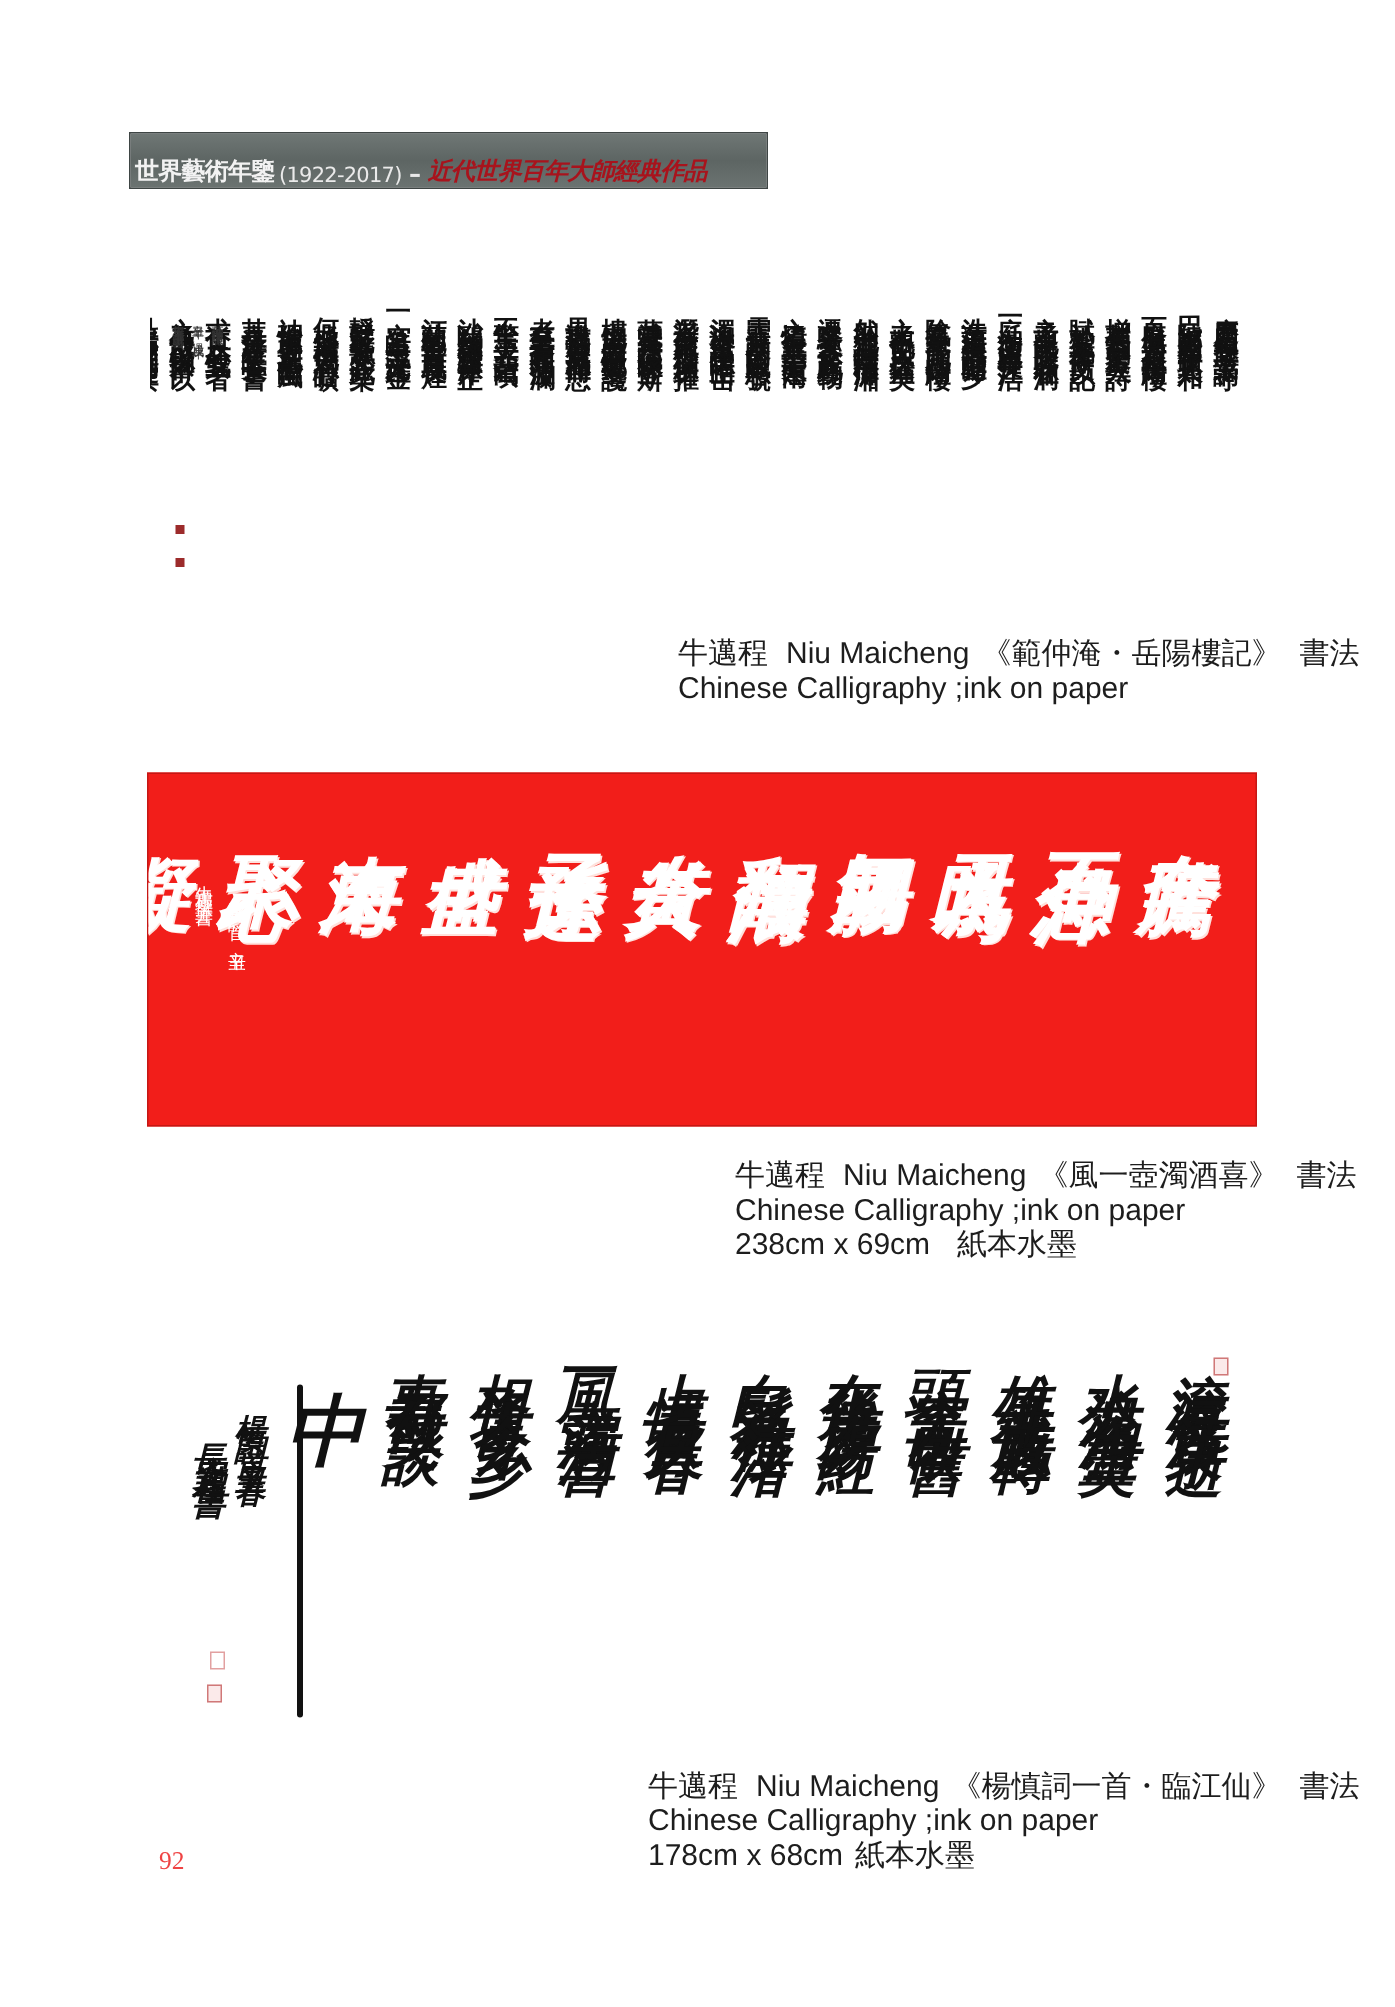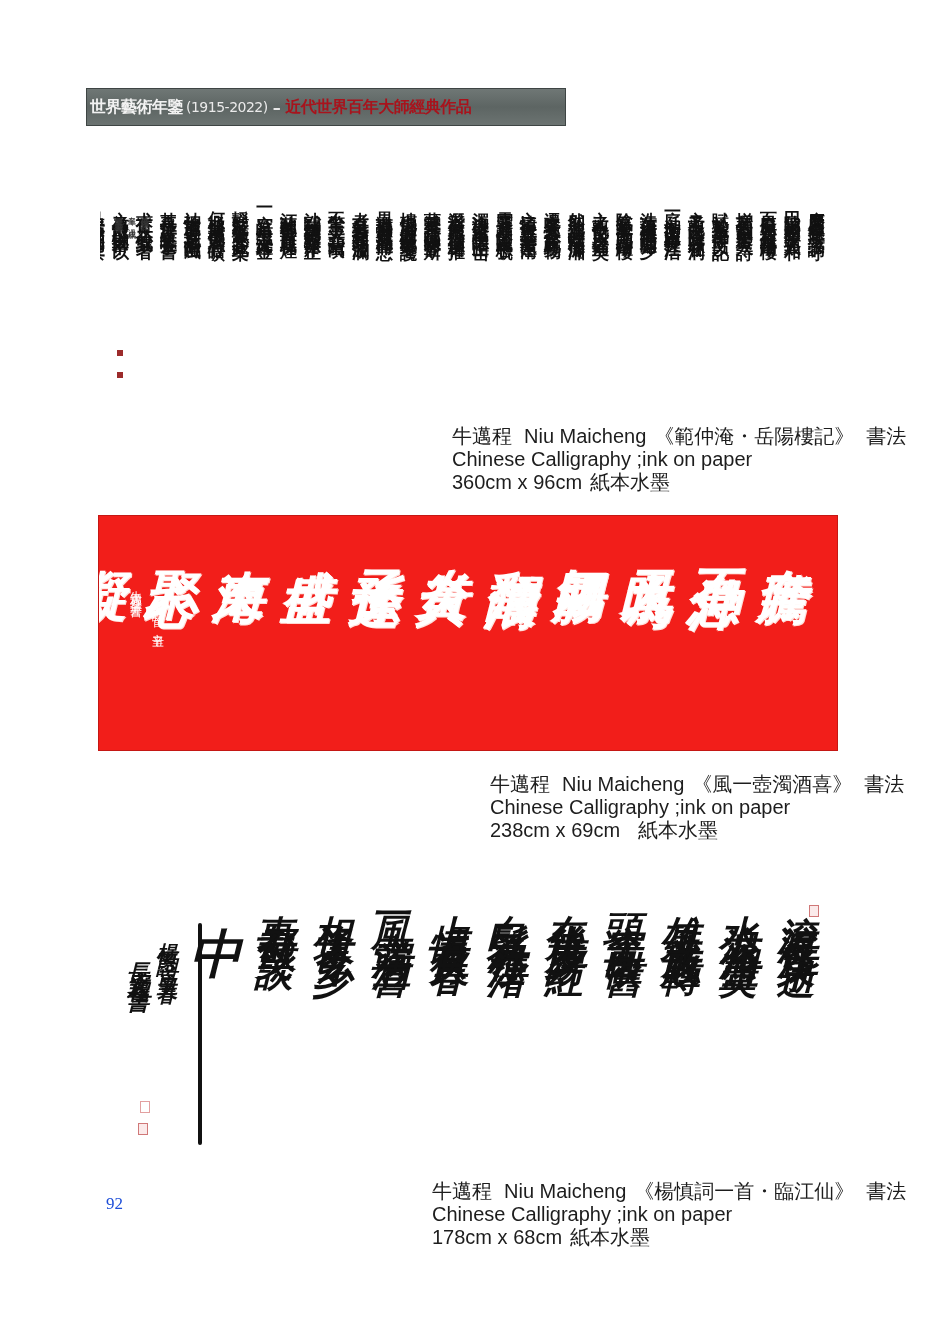--- a/index.html
+++ b/index.html
@@ -1,30 +1,30 @@
 <!DOCTYPE html>
 <html><head>
   <meta charset="utf-8">
   <style>
     html, body { margin: 0; padding: 0; }
     body {
       width: 930px; height: 1338px; background: #ffffff; position: relative; overflow: hidden;
       font-family: "DejaVu Sans", sans-serif; color: #1a1a1a;
     }
     .header-bar {
-      position: absolute; left: 86px; top: 88px; width: 480px; height: 38px;
+      position: absolute; left: 86px; top: 88px; width: 426px; height: 38px;
       background: linear-gradient(180deg, #6f7775 0%, #5d6563 50%, #6b7371 100%);
       border: 1px solid #3e4544; box-sizing: border-box;
-      display: flex; align-items: center; padding-left: 3px; white-space: nowrap;
+      display: flex; align-items: flex-end; padding-left: 3px; white-space: nowrap;
       font-family: "DejaVu Sans", sans-serif; font-size: 16px; font-weight: bold; letter-spacing: -0.5px;
     }
     .header-bar .title-main { color: #f2f2f2; }
     .header-bar .title-years { color: #eaeaea; font-weight: normal; font-size: 14px; margin-left: 3px; }
     .header-bar .title-dash { color: #e8e8e8; margin: 0 5px; }
-    .header-bar .title-sub { color: #a8131c; }
+    .header-bar .title-sub { color: #a8131c; font-style: italic; }
 
     .artwork { position: absolute; overflow: hidden; }
     .art1 { left: 100px; top: 190px; width: 735px; height: 212px; background: #ffffff; }
     .art2 { left: 98px; top: 515px; width: 740px; height: 236px; background: #f21e1a; border: 1px solid #c51714; box-sizing: border-box; }
     .art3 { left: 112px; top: 865px; width: 715px; height: 290px; background: #ffffff; }
 
     .grid-text {
       position: absolute; top: 8px; right: 6px; display: flex; flex-direction: row-reverse; gap: 0px;
     }
     .grid-col {
@@ -74,29 +74,29 @@
     }
     .caption .row1 { white-space: nowrap; }
     .caption .name-zh { margin-right: 12px; }
     .caption .name-en { margin-right: 8px; }
     .caption .title-zh { margin-right: 12px; }
     .cap1 { left: 452px; top: 425px; }
     .cap2 { left: 490px; top: 773px; }
     .cap3 { left: 432px; top: 1180px; }
 
     .page-number {
-      position: absolute; left: 106px; top: 1194px; font-family: "Liberation Serif", serif; font-size: 17px; color: #1d4ed8;
+      position: absolute; left: 106px; top: 1231px; font-family: "Liberation Serif", serif; font-size: 17px; color: #ef4444;
     }
   </style>
 </head>
 <body>
 
 <div class="header-bar">
   <span class="title-main">世界藝術年鑒</span>
-  <span class="title-years">(1915-2022)</span>
+  <span class="title-years">(1922-2017)</span>
   <span class="title-dash">–</span>
   <span class="title-sub">近代世界百年大師經典作品</span>
 </div>
 
 <div class="artwork art1">
   <div class="grid-text">
     <div class="grid-col">慶曆四年春滕子京謫守</div>
     <div class="grid-col">巴陵郡越明年政通人和</div>
     <div class="grid-col">百廢俱興乃重修岳陽樓</div>
     <div class="grid-col">增其舊制刻唐賢今人詩</div>
@@ -138,23 +138,20 @@
     <span class="seal"></span>
     <span class="seal"></span>
   </div>
 </div>
 
 <div class="caption cap1">
   <div class="row1">
     <span class="name-zh">牛邁程</span><span class="name-en">Niu Maicheng</span><span class="title-zh">《範仲淹・岳陽樓記》</span><span>書法</span>
   </div>
   <div>Chinese Calligraphy ;ink on paper</div>
-  <div>
-    <span style="margin-right:8px;">360cm x  96cm</span><span>紙本水墨</span>
-  </div>
 </div>
 
 <div class="artwork art2">
   <div class="art2-main">
     <div class="art2-col" style="padding-top:0px;">奔騰</div>
     <div class="art2-col">不息沖</div>
     <div class="art2-col">天吼為</div>
     <div class="art2-col">氣回腸</div>
     <div class="art2-col">翻浪濤</div>
     <div class="art2-col">炎黃</div>

